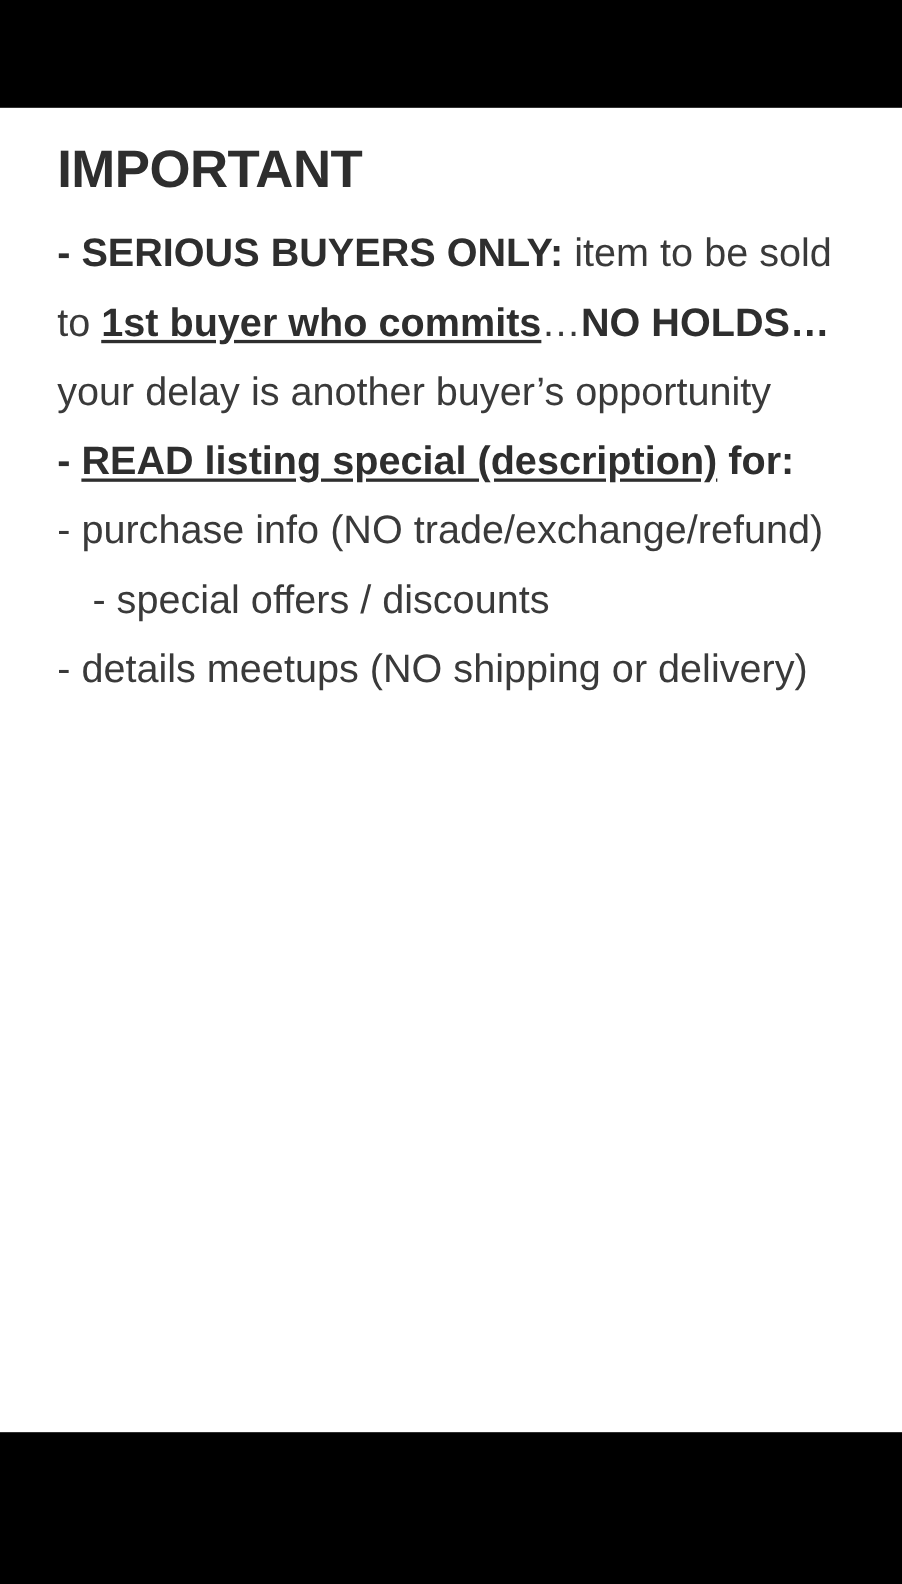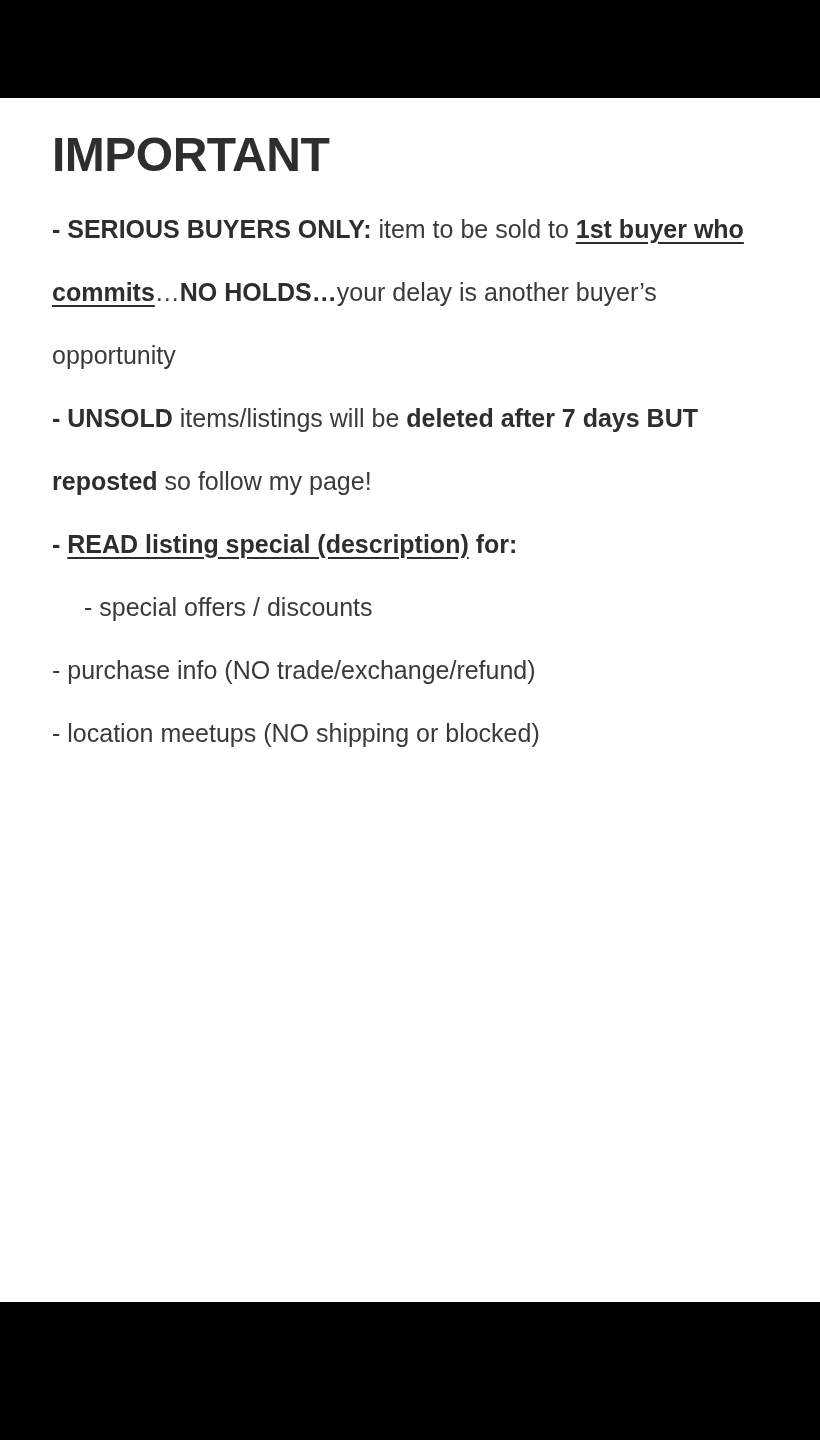--- a/index.html
+++ b/index.html
@@ -48,21 +48,21 @@
   }
   .doc-title {
     font-size: 48px;
     font-weight: bold;
     color: #2e2e2e;
     letter-spacing: -0.5px;
     line-height: 1.2;
     margin: 0 0 14px 0;
   }
   .para {
-    font-size: 25px;
+    font-size: 36px;
     line-height: 63px;
     color: #3a3a3a;
     margin: 0;
     word-wrap: break-word;
   }
   .para b {
     font-weight: bold;
     color: #2e2e2e;
   }
   .para u {
@@ -81,23 +81,22 @@
 <body>
 
 <div class="screen">
 
   <div class="bar-top"></div>
 
   <div class="sheet">
     <h1 class="doc-title">IMPORTANT</h1>
     <div class="body-text">
       <p class="para block"><b>-  SERIOUS BUYERS ONLY:</b> item to be sold to <b><u>1st buyer who commits</u></b>…<b>NO HOLDS…</b>your delay is another buyer’s opportunity</p>
-      <p class="para block"><b>- UNSOLD</b> items/listings will be <b>deleted after 7 days BUT reposted</b> so follow my page!</p>
       <p class="para block"><b>- </b><b><u>READ listing special (description)</u></b><b> for:</b></p>
+      <p class="para block">    - purchase info (NO trade/exchange/refund)</p>
       <p class="para block indent">  - special offers / discounts</p>
-      <p class="para block">    - purchase info (NO trade/exchange/refund)</p>
-      <p class="para block">    - location meetups (NO shipping or blocked)</p>
+      <p class="para block">    - details meetups (NO shipping or delivery)</p>
     </div>
   </div>
 
   <div class="bar-bottom"></div>
 
 </div>
 
 </body></html>

